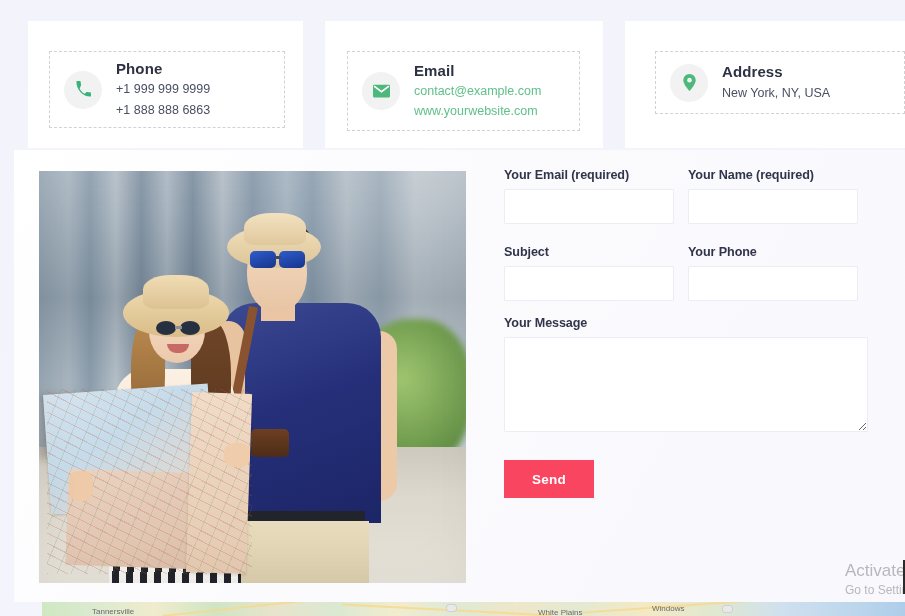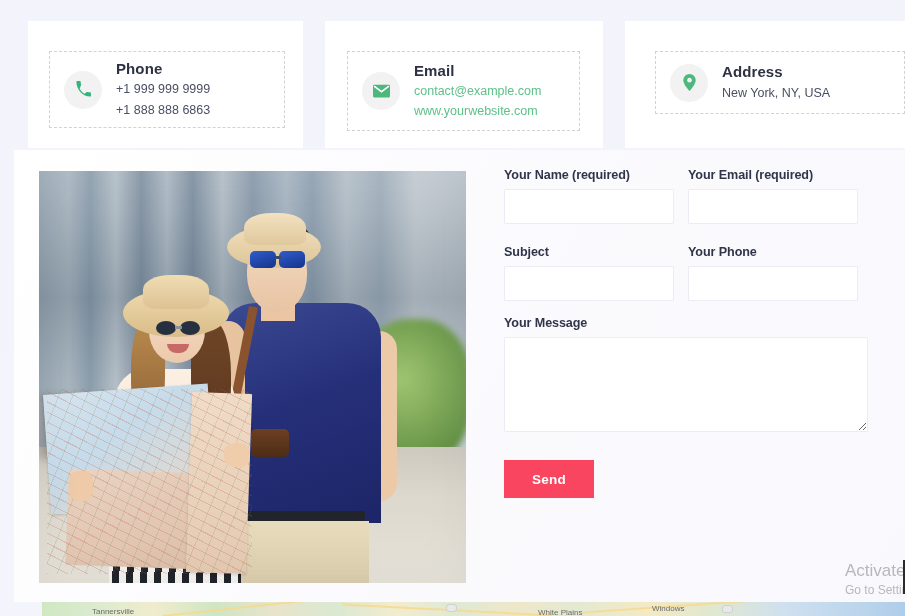--- a/index.html
+++ b/index.html
@@ -463,25 +463,25 @@
       <div class="ph" id="ph-map-lines"></div>
       <div class="ph" id="ph-hand1"></div>
       <div class="ph" id="ph-hand2"></div>
       <div class="ph" id="ph-blur"></div>
     </div>
 
     <form id="contact-form">
 
       <div class="field-row">
         <div class="field half">
+          <div class="field-label">Your Email (required)</div>
+          <input class="text-input" type="text" placeholder="" style="">
+        </div>
+        <div class="field half">
           <div class="field-label">Your Name (required)</div>
-          <input class="text-input" type="text" placeholder="" style="">
-        </div>
-        <div class="field half">
-          <div class="field-label">Your Email (required)</div>
           <input class="text-input" type="text" placeholder="" style="">
         </div>
       </div>
 
       <div class="field-row" style="margin-top:11px;">
         <div class="field half">
           <div class="field-label">Subject</div>
           <input class="text-input" type="text" placeholder="" style="">
         </div>
         <div class="field half">

